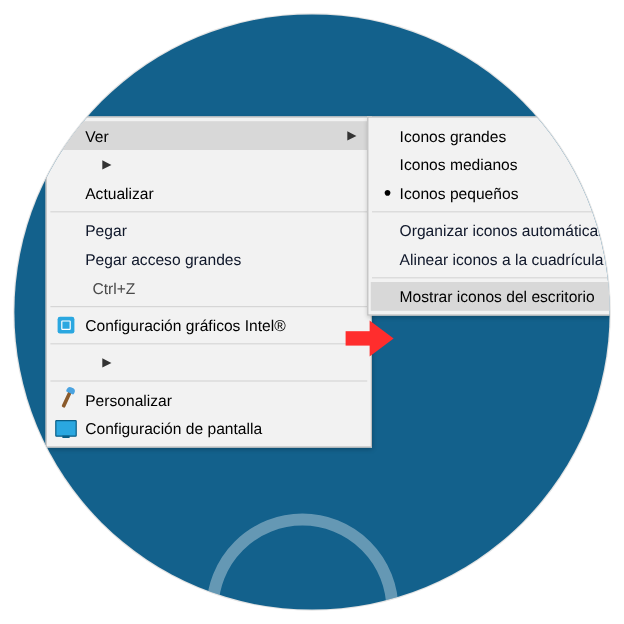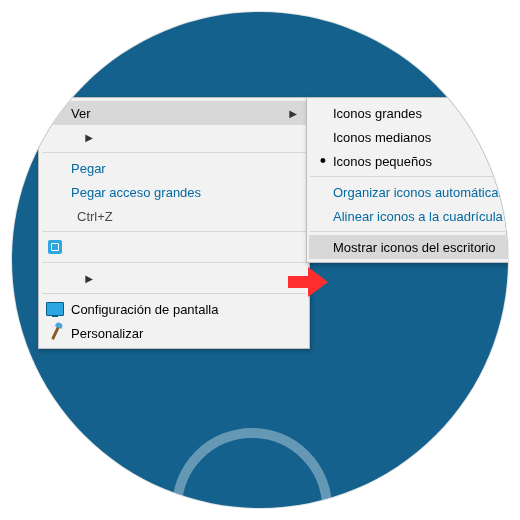--- a/index.html
+++ b/index.html
@@ -5,21 +5,21 @@
   html,body{margin:0;padding:0;width:520px;height:520px;font-family:"Segoe UI",Tahoma,sans-serif;font-size:13px;}
   .frame{width:520px;height:520px;position:relative;overflow:hidden;background:#fff;}
   .circle{position:absolute;left:12px;top:12px;width:496px;height:496px;border-radius:50%;
           background:#13618c;overflow:hidden;box-shadow:0 0 0 1px #e4e4e4;}
   .cortana{position:absolute;left:160px;bottom:-80px;width:160px;height:160px;border:10px solid rgba(255,255,255,.35);
            border-radius:50%;box-sizing:border-box;}
   
   .menu{position:absolute;background:#f2f2f2;border:1px solid #bdbdbd;padding:3px 2px;
         box-shadow:1px 2px 4px rgba(0,0,0,.25);}
   .menu .item{height:24px;display:flex;align-items:center;padding:0 10px 0 4px;color:#000;white-space:nowrap;position:relative;}
-  .menu .item.disabled{color:#0369a1;}
+  .menu .item.disabled{color:#0f172a;}
   .menu .item.hl{background:#d8d8d8;}
   .menu .sep{height:1px;background:#d6d6d6;margin:3px 1px;}
   .ic{width:20px;height:20px;margin-right:6px;display:flex;align-items:center;justify-content:center;flex:0 0 20px;}
   .lbl{flex:1 1 auto;}
   .shortcut{color:#4a4a4a;margin-left:6px;}
   .chev{width:14px;text-align:right;font-size:10px;color:#333;margin-left:8px;}
   
   .intel{width:14px;height:14px;background:#2aa7e0;border-radius:2px;position:relative;}
   .intel::after{content:"";position:absolute;inset:3px;border:1px solid #fff;border-radius:1px;}
   .disp{width:16px;height:12px;background:#2aa7e0;border:1px solid #0a5e86;border-radius:1px;position:relative;}
@@ -46,20 +46,24 @@
 
       <div class="item hl">
         <span class="ic"></span>
         <span class="lbl">Ver</span>
         <span class="chev">▶</span>
       </div>
       <div class="item">
         <span class="ic"></span>
         <span class="chev">▶</span>
       </div>
+      <div class="item">
+        <span class="ic"></span>
+        <span class="lbl">Actualizar</span>
+      </div>
 
       <div class="sep"></div>
 
       <div class="item disabled">
         <span class="ic"></span>
         <span class="lbl">Pegar</span>
       </div>
       <div class="item disabled">
         <span class="ic"></span>
         <span class="lbl">Pegar acceso grandes</span>
@@ -68,42 +72,43 @@
         <span class="ic"></span>
         <span class="shortcut">Ctrl+Z</span>
       </div>
 
       <div class="sep"></div>
 
       <div class="item">
         <span class="ic">
             <span class="intel"></span>
           </span>
+        <span class="lbl">Configuración gráficos Intel®</span>
       </div>
 
       <div class="sep"></div>
 
       <div class="item">
         <span class="ic"></span>
         <span class="chev">▶</span>
       </div>
 
       <div class="sep"></div>
 
       <div class="item">
         <span class="ic">
+            <span class="brush"></span>
+          </span>
+        <span class="lbl">Personalizar</span>
+      </div>
+      <div class="item">
+        <span class="ic">
             <span class="disp"></span>
           </span>
         <span class="lbl">Configuración de pantalla</span>
-      </div>
-      <div class="item">
-        <span class="ic">
-            <span class="brush"></span>
-          </span>
-        <span class="lbl">Personalizar</span>
       </div>
     </div>
 
     <div class="menu sub" style="left:294px;top:85px;width:230px;">
       <div class="item">
         <span class="dot"></span>
         <span class="lbl">Iconos grandes</span>
       </div>
       <div class="item">
         <span class="dot"></span>

